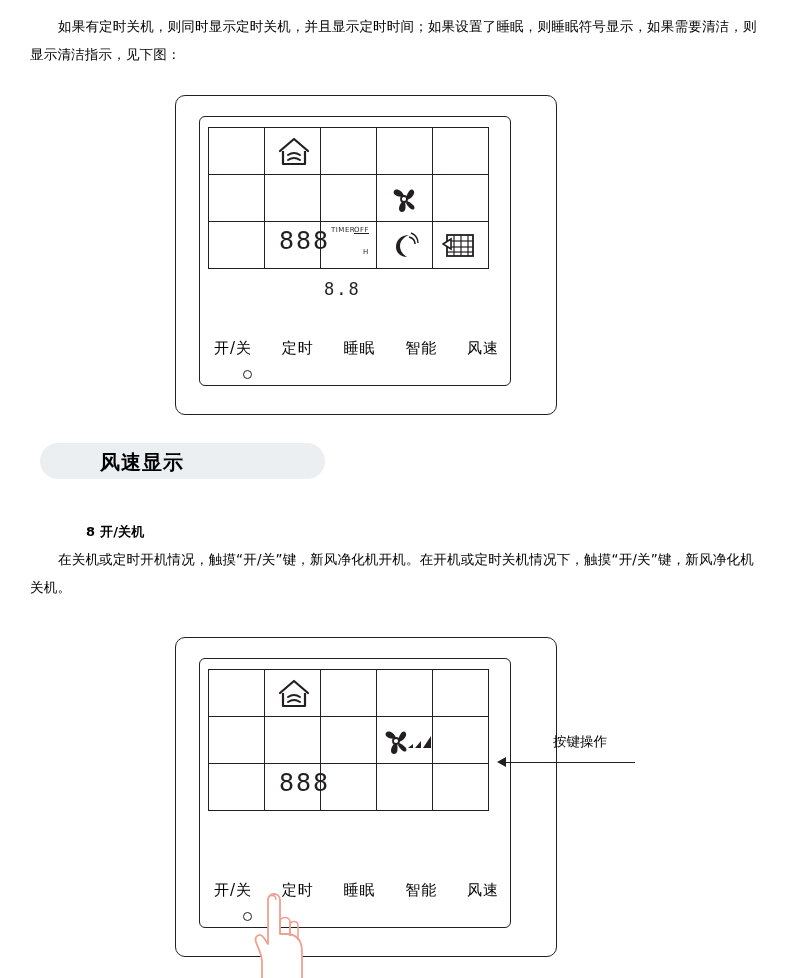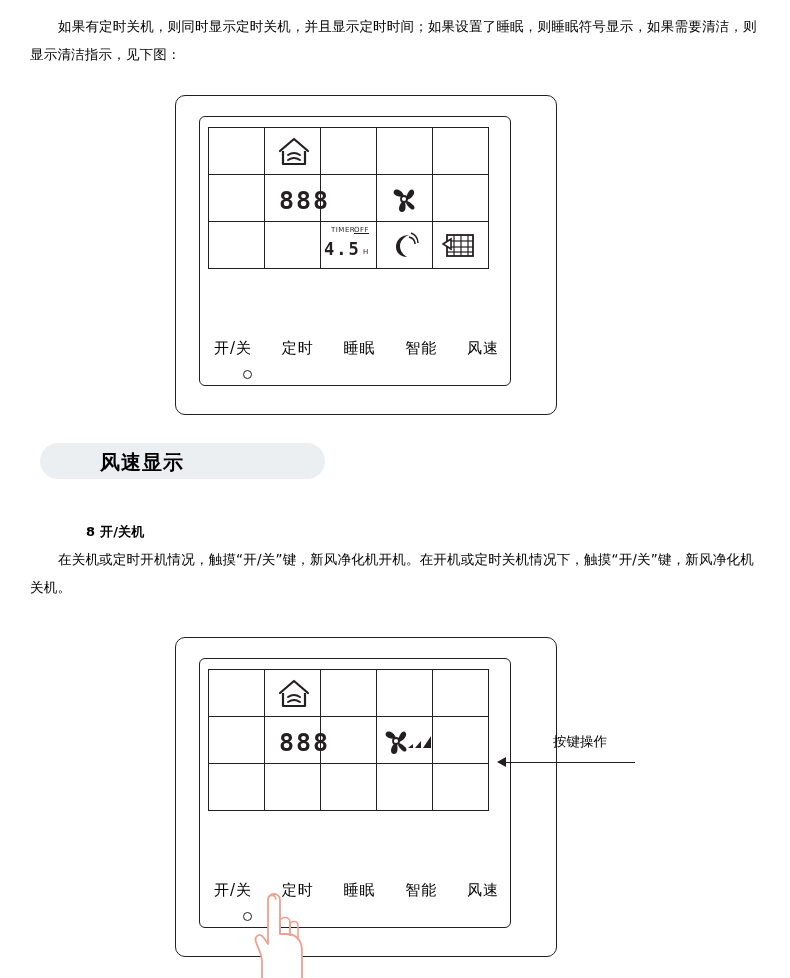--- a/index.html
+++ b/index.html
@@ -93,23 +93,24 @@
     width: 7px;
     height: 7px;
     border: 1.3px solid #231f20;
     border-radius: 50%;
     background: #fff;
   }
 
   
   .seg {
     font-family: "DejaVu Sans Mono", "Liberation Mono", monospace;
-    font-weight: bold;
+    font-weight: normal;
     letter-spacing: 2px;
     color: #231f20;
+    margin-top: 40px;
   }
   .seg-big { font-size: 25px; }
   .seg-small { font-size: 17px; }
   .tiny-label {
     font-family: "DejaVu Sans", sans-serif;
     font-size: 7px;
     letter-spacing: 0.5px;
     color: #231f20;
   }
 
@@ -176,21 +177,21 @@
             </svg>
           </span>
         </div>
         <div class="lcd-cell"></div>
 
         <div class="lcd-cell"></div>
         <div class="lcd-cell"></div>
         <div class="lcd-cell">
           <span class="tiny-label" style="position:absolute; left:10px; top:4px;">TIMER</span>
           <span class="tiny-label" style="position:absolute; left:33px; top:4px;text-decoration:underline;">OFF</span>
-          <span class="seg seg-small" style="position:absolute; left:3px; top:17px;">4.5</span>
+          <span class="seg seg-small" style="position:absolute; left:3px; top:17px;">8.8</span>
           <span class="tiny-label" style="position:absolute; left:42px; top:26px;">H</span>
         </div>
         <div class="lcd-cell">
           <span style="position:absolute; left:12px; top:9px;">
             <svg width="30" height="28" viewBox="0 0 30 28">
               <path d="M20 4 C12 4 7 9 7 16 C7 22 12 26 18 26 C13 23 11 19 11 15 C11 10 15 6 20 4 Z" fill="#231f20"></path>
               <path d="M20 6 C24 7 26 10 26 13" fill="none" stroke="#231f20" stroke-width="1.6"></path>
               <path d="M22 2 C27 4 29 8 29 12" fill="none" stroke="#231f20" stroke-width="1.4"></path>
             </svg>
           </span>

